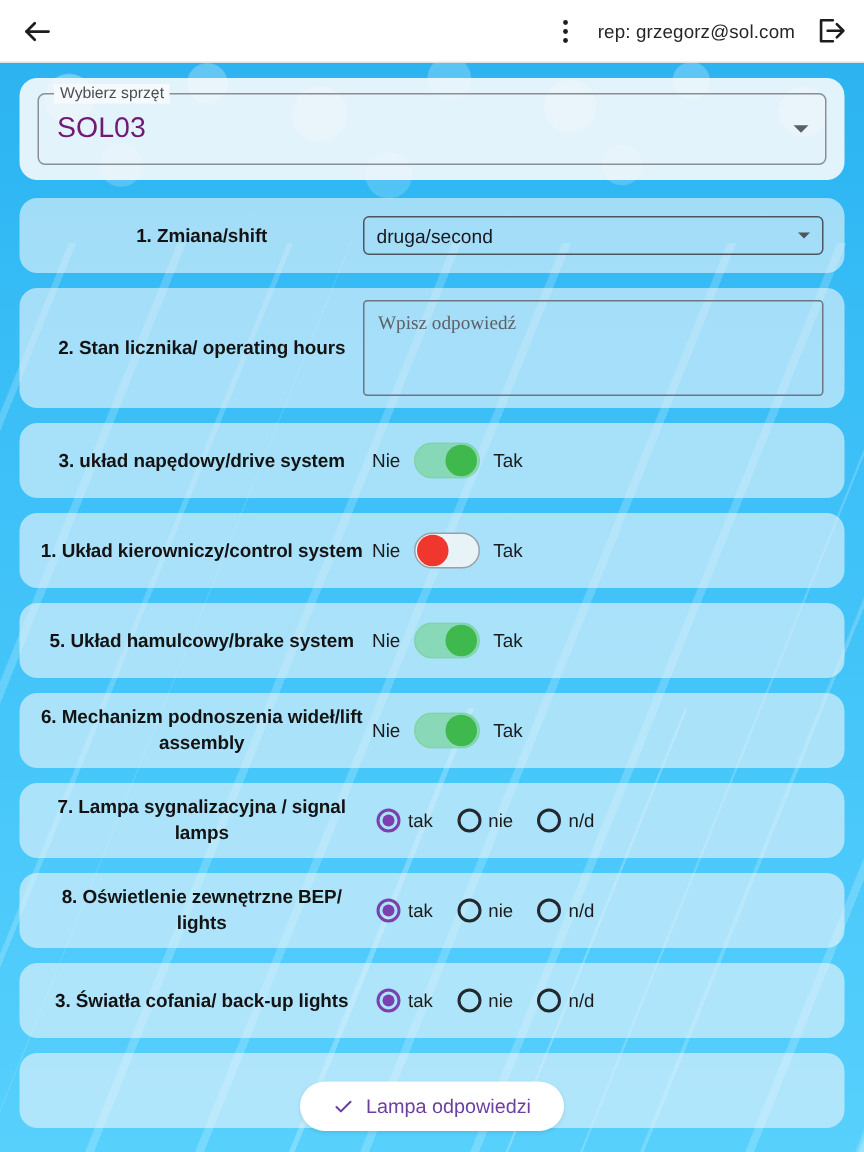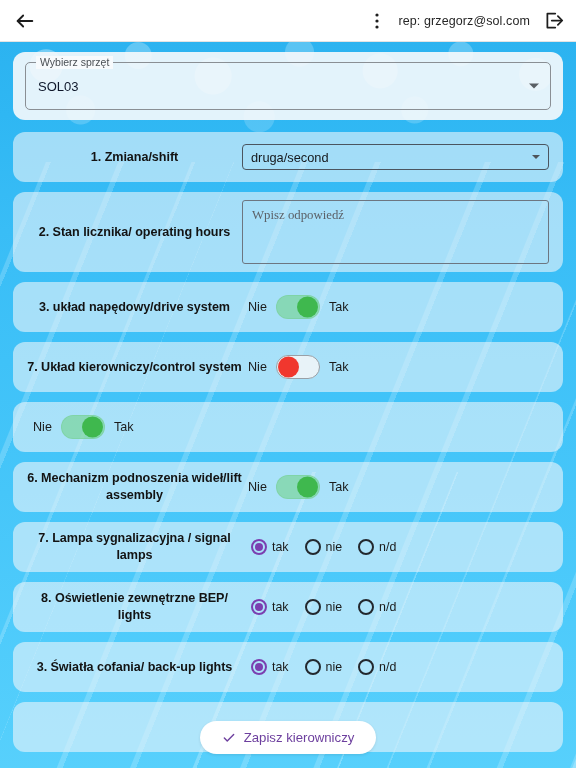--- a/index.html
+++ b/index.html
@@ -187,22 +187,22 @@
     position: absolute;
     top: -7px;
     left: 10px;
     background: #f7fafc;
     padding: 0 4px;
     font-size: 10.5px;
     color: #4a4f54;
     line-height: 13px;
   }
   .outlined-value {
-    font-size: 13px;
-    color: #0f172a;
+    font-size: 19px;
+    color: #701a75;
   }
   .caret {
     position: absolute;
     right: 11px;
     top: 50%;
     transform: translateY(-50%);
     width: 0; height: 0;
     border-left: 5px solid transparent;
     border-right: 5px solid transparent;
     border-top: 5px solid #5a5f64;
@@ -431,33 +431,34 @@
             <span class="sw-label">Nie</span>
             <span class="switch on">
               <span class="knob"></span>
             </span>
             <span class="sw-label">Tak</span>
           </div>
         </div>
       </div>
 
       <div class="card">
-        <div class="q-label">7. Układ kierowniczy/control system</div>
+        <div class="q-label">1. Układ kierowniczy/control system</div>
         <div class="q-control">
           <div class="switch-row">
             <span class="sw-label">Nie</span>
             <span class="switch off">
               <span class="knob"></span>
             </span>
             <span class="sw-label">Tak</span>
           </div>
         </div>
       </div>
 
       <div class="card">
+        <div class="q-label">5. Układ hamulcowy/brake system</div>
         <div class="q-control">
           <div class="switch-row">
             <span class="sw-label">Nie</span>
             <span class="switch on">
               <span class="knob"></span>
             </span>
             <span class="sw-label">Tak</span>
           </div>
         </div>
       </div>
@@ -538,18 +539,18 @@
 
       <div class="card"></div>
 
     </div>
 
     <div class="save-bar">
       <button class="save-btn">
         <svg class="check-ic" viewBox="0 0 24 24" fill="none" stroke="#6d3f9e" stroke-width="2.4" stroke-linecap="round" stroke-linejoin="round">
           <polyline points="20,6 9,17 4,12"></polyline>
         </svg>
-        <span>Zapisz kierowniczy</span>
+        <span>Lampa odpowiedzi</span>
       </button>
     </div>
 
   </div>
 </div>
 
 </body></html>

